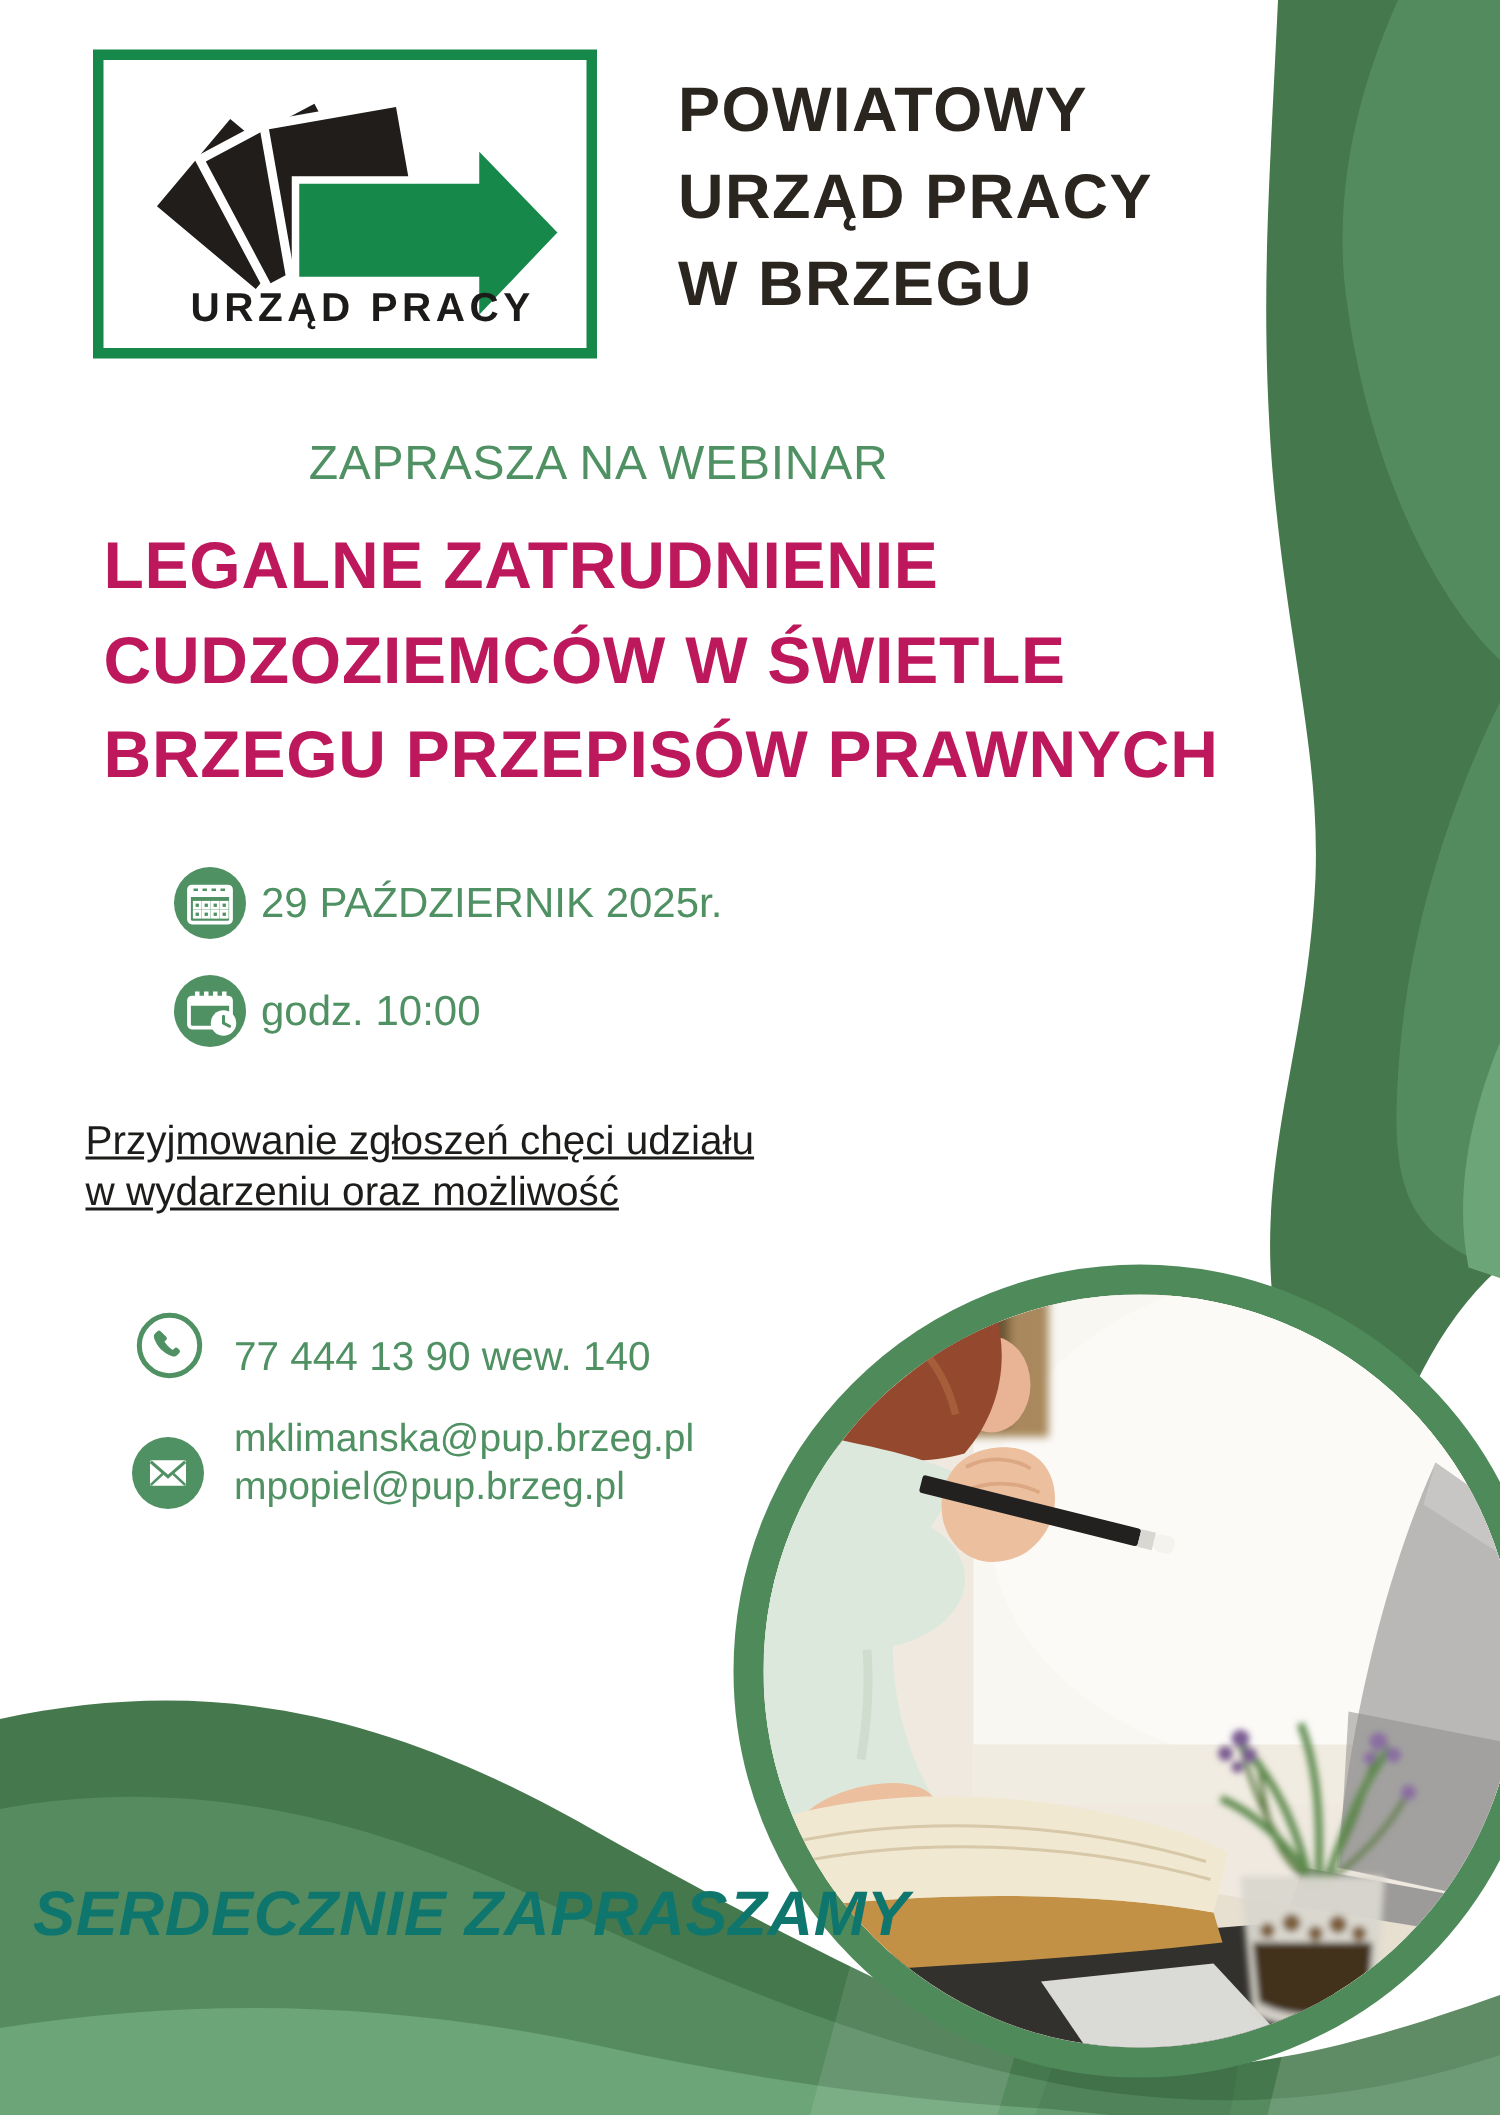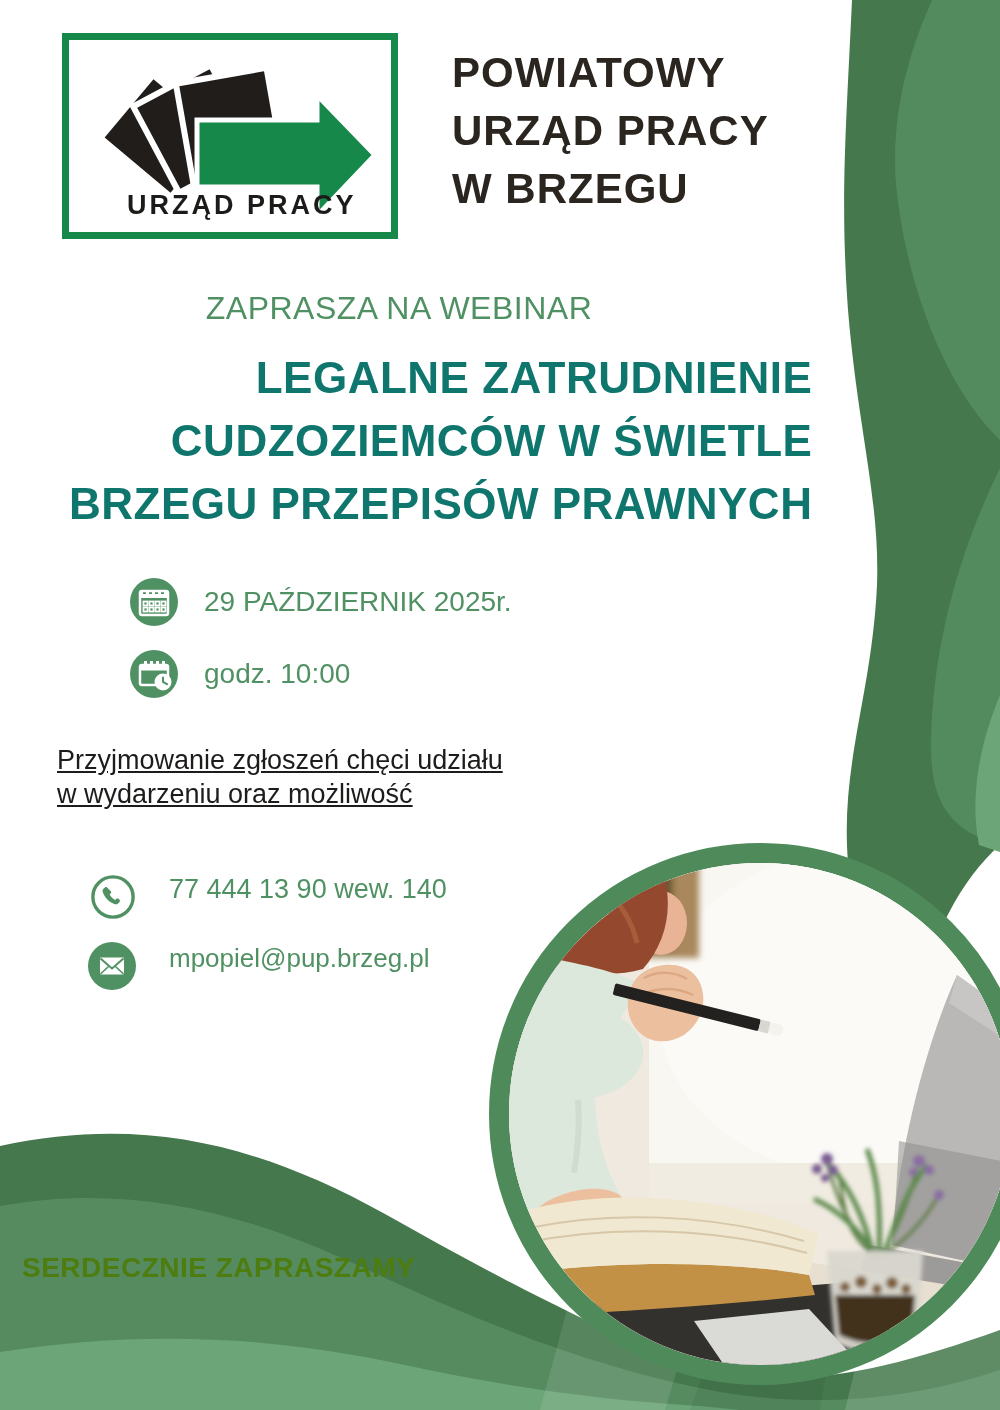--- a/index.html
+++ b/index.html
@@ -31,55 +31,55 @@
 
   .kicker {
     position:absolute; left:69px; top:290px; width:660px; z-index:2;
     text-align:center; font-size:32px; font-weight:400;
     color:#4f9162; letter-spacing:0.5px;
   }
 
   .main-title {
     position:absolute; left:69px; top:346px; z-index:2;
     font-size:44px; font-weight:800; line-height:63px;
-    color:#0f766e; letter-spacing:0.5px; white-space:nowrap;text-align:right;
+    color:#be185d; letter-spacing:0.5px; white-space:nowrap;
   }
 
   .detail-row {
-    position:absolute; left:130px; z-index:2;
-    display:flex; align-items:center; gap:26px;
+    position:absolute; left:116px; z-index:2;
+    display:flex; align-items:center; gap:10px;
   }
   .detail-row.date { top:578px; }
   .detail-row.time { top:650px; }
   .detail-row .txt { font-size:28px; color:#4f9162; white-space:nowrap; }
 
   .note {
     position:absolute; left:57px; top:743px; z-index:2;
     font-size:27px; line-height:34px; color:#1d1c1a;text-decoration:underline;
   }
 
   .contact-row {
-    position:absolute; z-index:2; display:flex; align-items:flex-start; gap:33px;
+    position:absolute; z-index:2; display:flex; align-items:flex-end; gap:20px;
   }
   .contact-row.phone { left:90px; top:874px; }
   .contact-row.email { left:88px; top:942px; }
   .contact-row .txt { font-size:27px; color:#4f9162; white-space:nowrap; }
   .contact-row.email .txt { font-size:26px; line-height:32px; }
 
   .photo-circle {
     position:absolute; left:489px; top:843px; width:542px; height:542px;
     border-radius:50%; border:20px solid #4f8a5b; overflow:hidden;
     background:#efe9e0; z-index:4;
   }
   .photo-circle svg { display:block; }
 
   .footer-msg {
     position:absolute; left:22px; top:1252px; z-index:5;
-    font-size:28px; font-weight:800; 
-    color:#4d7c0f; letter-spacing:0.5px; white-space:nowrap;
+    font-size:42px; font-weight:800; font-style:italic;
+    color:#0f766e; letter-spacing:0.5px; white-space:nowrap;
   }
 </style>
 </head>
 <body>
 
 <div class="poster">
 
   <svg class="bg-svg" viewBox="0 0 1000 1410" aria-hidden="true">
 
     <path d="M852,0 L1000,0 L1000,845 C960,880 932,938 916,1000
@@ -188,20 +188,21 @@
 
   <div class="contact-row email">
     <svg width="48" height="48" viewBox="0 0 48 48" aria-hidden="true">
       <circle cx="24" cy="24" r="24" fill="#4f9162"></circle>
       <rect x="12" y="15.5" width="24" height="17" rx="1" fill="#ffffff"></rect>
       <polyline points="12.5,16.5 24,26.5 35.5,16.5" fill="none" stroke="#4f9162" stroke-width="2"></polyline>
       <line x1="12.5" y1="32" x2="20.5" y2="24.5" stroke="#4f9162" stroke-width="1.6"></line>
       <line x1="35.5" y1="32" x2="27.5" y2="24.5" stroke="#4f9162" stroke-width="1.6"></line>
     </svg>
     <div>
+      <div class="txt">mklimanska@pup.brzeg.pl</div>
       <div class="txt">mpopiel@pup.brzeg.pl</div>
     </div>
   </div>
 
   <div class="photo-circle">
     <svg width="502" height="502" viewBox="0 0 502 502" aria-hidden="true">
       <defs>
         <filter id="soft">
             <feGaussianBlur stdDeviation="2"></feGaussianBlur>
           </filter>

